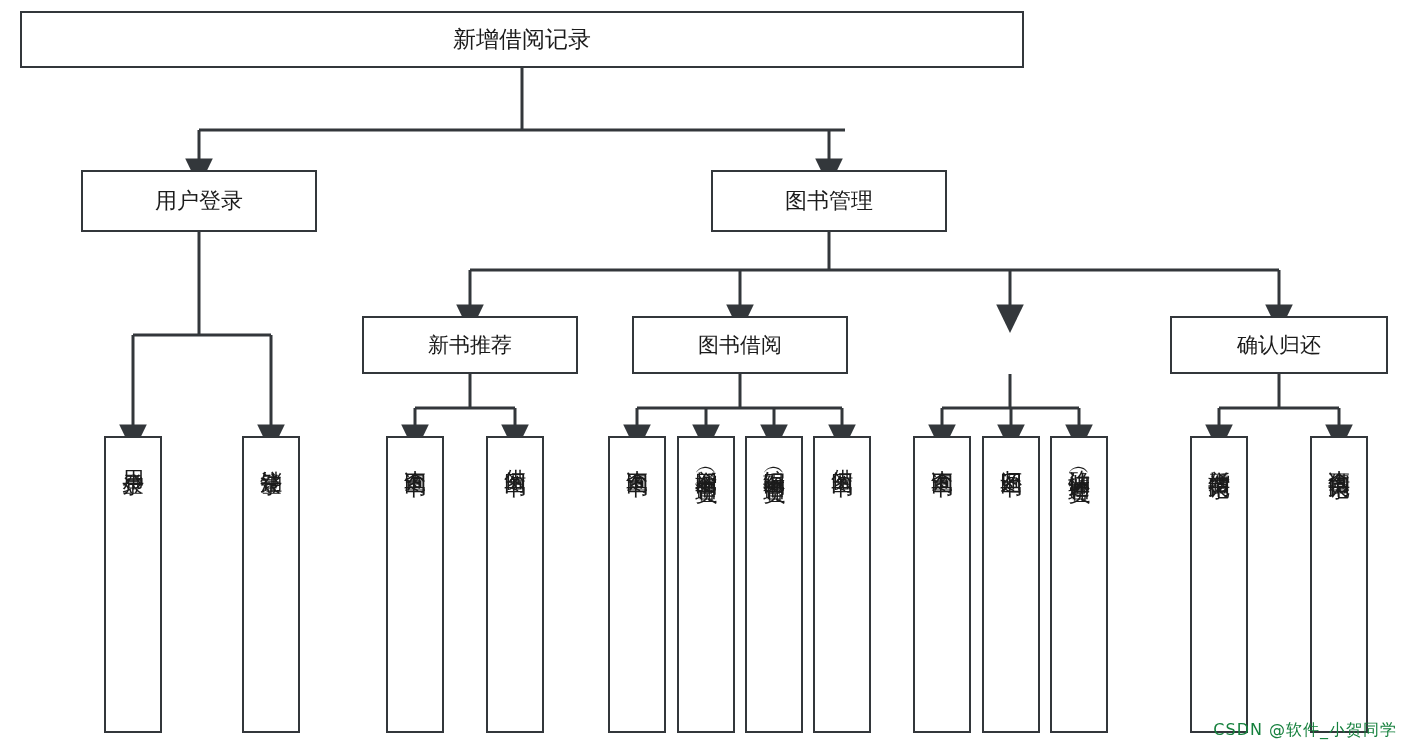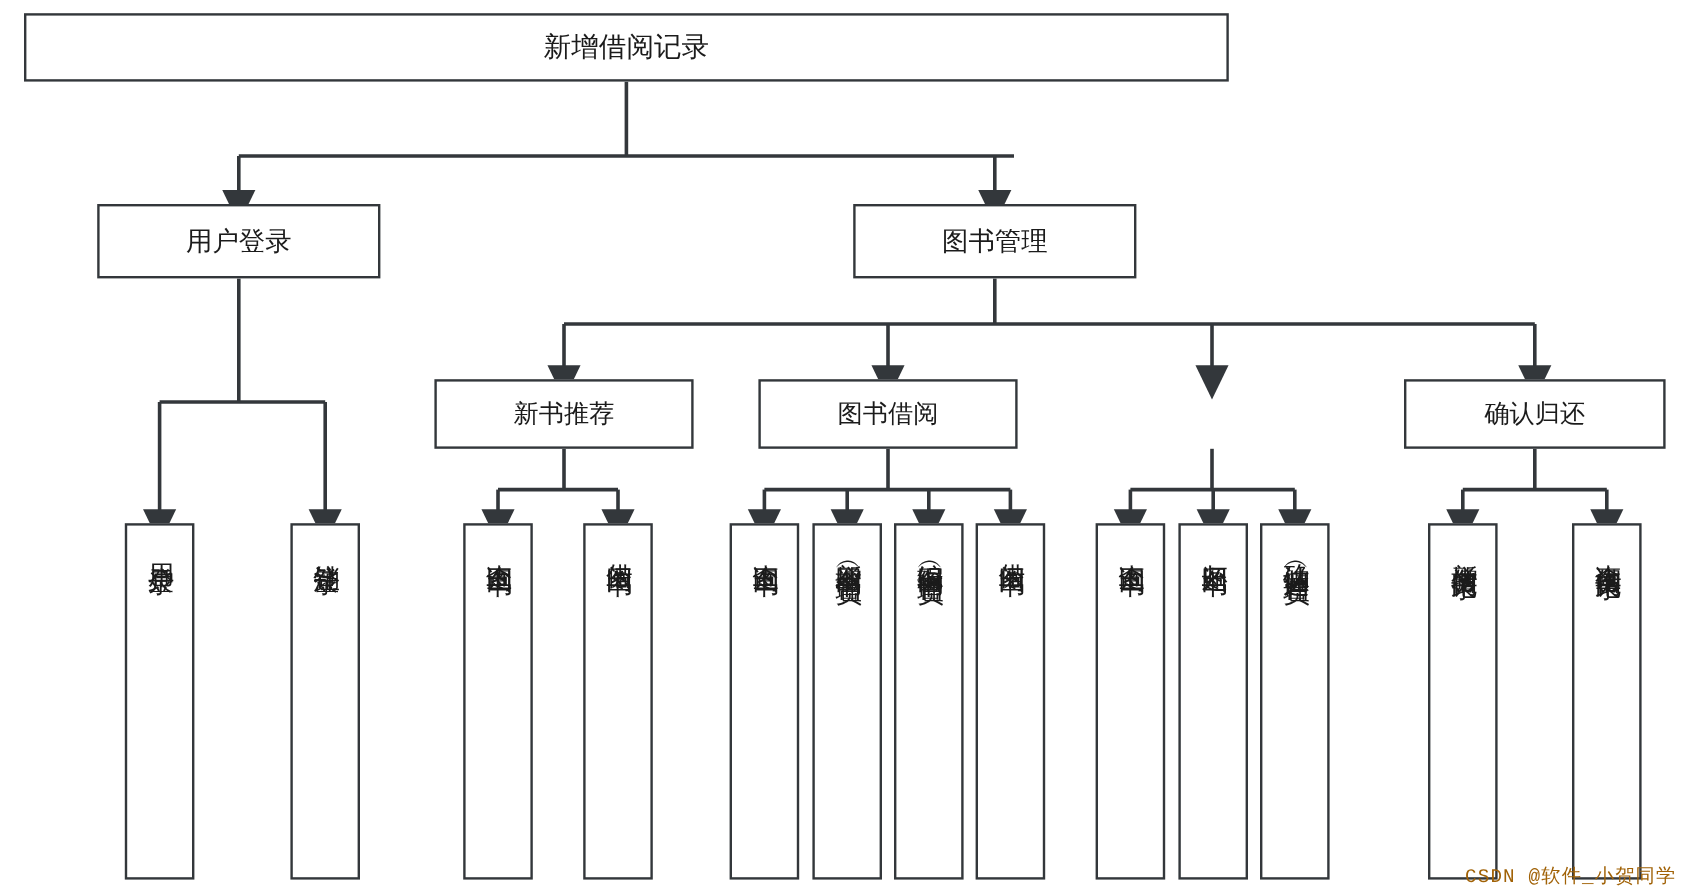--- a/index.html
+++ b/index.html
@@ -49,24 +49,23 @@
     letter-spacing:2px;
     color:#1b1b1b;
     white-space:nowrap;
   }
 
   .watermark{
     position:absolute;
     right:8px;
     bottom:6px;
     font-size:16px;
-    color:#a16207;
+    color:#15803d;
     letter-spacing:1px;
     white-space:nowrap;
-    font-family:Liberation Mono, monospace;
   }
 </style>
 </head>
 <body>
 
 <div id="stage">
 
   <svg id="wires" viewBox="0 0 1405 747" xmlns="http://www.w3.org/2000/svg">
     <defs>
       <marker id="arw" markerWidth="11" markerHeight="11" refX="1.2" refY="5.2" orient="auto" markerUnits="strokeWidth">

